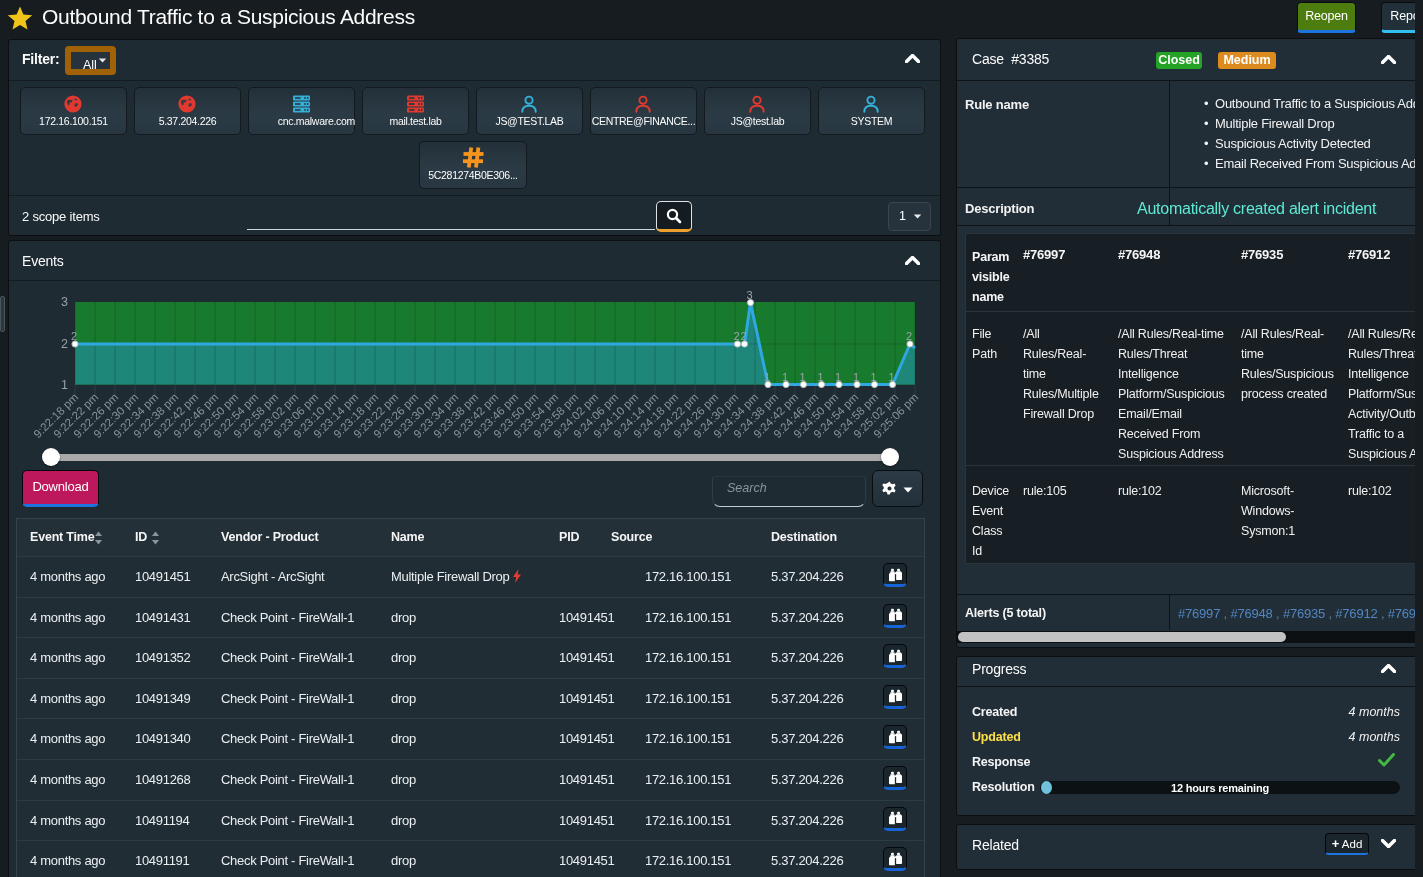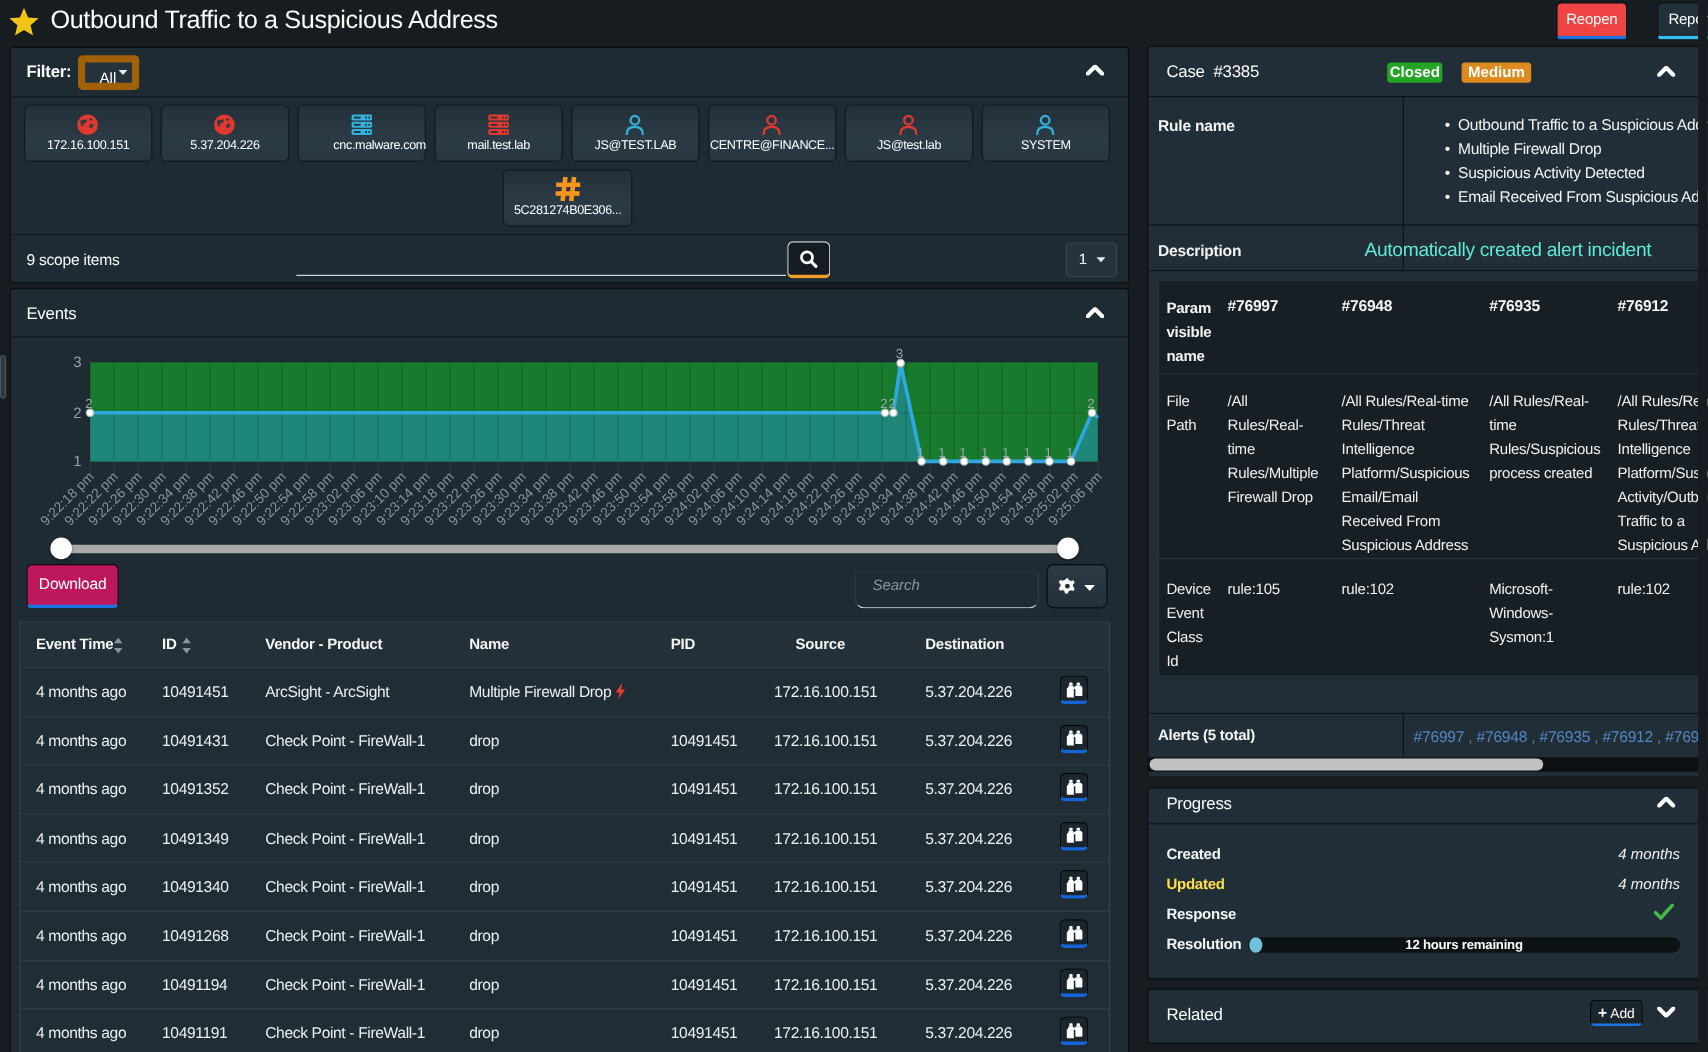--- a/index.html
+++ b/index.html
@@ -9,21 +9,21 @@
 .card { position:absolute; background:linear-gradient(180deg,#233039 0%,#2b3b45 60%,#273640 100%);
   border:1px solid #121a1f; border-radius:5px; text-align:center; }
 .b { font-weight:bold; }
 .rlabel { position:absolute; left:16px; font-weight:bold; font-size:13px; letter-spacing:-0.2px; color:#f2f2f2; }
 </style></head>
 <body>
 <svg class="abs" style="left:7px;top:6px" width="26" height="25" viewBox="0 0 26 25">
     <path d="M13 0.5 L16.4 8.6 L25.2 9.3 L18.5 15 L20.5 23.6 L13 19 L5.5 23.6 L7.5 15 L0.8 9.3 L9.6 8.6 Z" fill="#f0c419"></path>
   </svg>
 <div class="abs" style="left:42px;top:5px;font-size:21px;font-weight:500;color:#fdfdfd;letter-spacing:-0.3px">Outbound Traffic to a Suspicious Address</div>
-<div class="abs" style="left:1297px;top:2px;width:59px;height:31px;background:#ef4444;border:1px solid #0a0d10;border-radius:4px;border-bottom:3px solid #1b74e0;color:#fff;font-size:12.5px;letter-spacing:-0.2px;text-align:center;line-height:26px">Reopen</div>
+<div class="abs" style="left:1297px;top:2px;width:59px;height:31px;background:#4d7c0f;border:1px solid #0a0d10;border-radius:4px;border-bottom:3px solid #1b74e0;color:#fff;font-size:12.5px;letter-spacing:-0.2px;text-align:center;line-height:26px">Reopen</div>
 <div class="abs" style="left:1381px;top:2px;width:55px;height:31px;background:#22303a;border:1px solid #0a0d10;border-radius:4px;border-bottom:3px solid #30c1f1;color:#fff;font-size:12.5px;letter-spacing:-0.2px;text-align:center;line-height:26px">Report</div>
 <div class="panel" style="left:8px;top:39px;width:933px;height:197px"></div>
 <div class="abs b" style="left:22px;top:51px;font-size:14px;letter-spacing:-0.2px;color:#fbfbfb">Filter:</div>
 <div class="abs" style="left:65px;top:46px;width:51px;height:29px;background:#26333c;border:6px solid #a16207;border-radius:4px;color:#fff;font-size:12.5px;text-align:left;padding-left:12px;line-height:27px">All</div>
 <svg class="abs" style="left:98px;top:58px" width="9" height="5" viewBox="0 0 10 6">
     <path d="M0.5 0.5 L9.5 0.5 L5 5.5 Z" fill="#e8e8e8"></path>
   </svg>
 <svg class="abs" style="left:905px;top:54px" width="15" height="9" viewBox="0 0 15 9">
     <polyline points="1.5,7.5 7.5,1.5 13.5,7.5" fill="none" stroke="#fff" stroke-width="3.5" stroke-linecap="round" stroke-linejoin="round"></polyline>
   </svg>
@@ -104,21 +104,21 @@
 <svg class="abs" style="left:462px;top:146px" width="23" height="23" viewBox="0 0 23 23">
     <g stroke="#f6951d" stroke-width="3.8" fill="none">
       <line x1="9.2" y1="1.5" x2="6.8" y2="21.5"></line>
       <line x1="16.4" y1="1.5" x2="14" y2="21.5"></line>
       <line x1="1.5" y1="8" x2="21.5" y2="8"></line>
       <line x1="1" y1="15.2" x2="21" y2="15.2"></line>
     </g>
   </svg>
 <div class="abs" style="left:419px;top:169px;width:108px;text-align:center;font-size:10.5px;letter-spacing:-0.3px;color:#fdfdfd">5C281274B0E306...</div>
 <div class="abs" style="left:9px;top:195px;width:931px;height:1px;background:#131b21"></div>
-<div class="abs" style="left:22px;top:209px;font-size:13px;letter-spacing:-0.2px;color:#fafafa">9 scope items</div>
+<div class="abs" style="left:22px;top:209px;font-size:13px;letter-spacing:-0.2px;color:#fafafa">2 scope items</div>
 <div class="abs" style="left:247px;top:229px;width:408px;height:1px;background:#cfd6da"></div>
 <div class="abs" style="left:656px;top:201px;width:36px;height:31px;background:#141c22;border:1px solid #dfe3e6;border-radius:5px;border-bottom:3px solid #efa02c">
     <svg class="abs" style="left:9px;top:6px" width="16" height="16" viewBox="0 0 16 16">
       <circle cx="6.5" cy="6.5" r="4.6" fill="none" stroke="#fff" stroke-width="2.2"></circle>
       <line x1="10" y1="10" x2="14" y2="14" stroke="#fff" stroke-width="2.6" stroke-linecap="round"></line>
     </svg>
   </div>
 <div class="abs" style="left:888px;top:202px;width:43px;height:29px;background:#26333c;border:1px solid #39464e;border-radius:4px;color:#fff;font-size:12.5px;padding-left:10px;line-height:27px">1</div>
 <svg class="abs" style="left:913px;top:214px" width="9" height="5" viewBox="0 0 10 6">
     <path d="M0.5 0.5 L9.5 0.5 L5 5.5 Z" fill="#e8e8e8"></path>
@@ -308,21 +308,21 @@
 <svg class="abs" style="left:903px;top:487px" width="10" height="6" viewBox="0 0 10 6">
     <path d="M0.5 0.5 L9.5 0.5 L5 5.5 Z" fill="#fff"></path>
   </svg>
 <div class="abs" style="left:16px;top:518px;width:909px;height:363px;border:1px solid #36434b;border-bottom:none;background:#202d35"></div>
 <div class="abs" style="left:17px;top:519px;width:907px;height:37px;background:#243038"></div>
 <div class="abs b" style="left:30px;top:530px;font-size:12.5px;letter-spacing:-0.2px;color:#f5f5f5">Event Time</div>
 <div class="abs b" style="left:135px;top:530px;font-size:12.5px;letter-spacing:-0.2px;color:#f5f5f5">ID</div>
 <div class="abs b" style="left:221px;top:530px;font-size:12.5px;letter-spacing:-0.2px;color:#f5f5f5">Vendor - Product</div>
 <div class="abs b" style="left:391px;top:530px;font-size:12.5px;letter-spacing:-0.2px;color:#f5f5f5">Name</div>
 <div class="abs b" style="left:559px;top:530px;font-size:12.5px;letter-spacing:-0.2px;color:#f5f5f5">PID</div>
-<div class="abs b" style="left:663px;top:530px;font-size:12.5px;letter-spacing:-0.2px;color:#f5f5f5">Source</div>
+<div class="abs b" style="left:611px;top:530px;font-size:12.5px;letter-spacing:-0.2px;color:#f5f5f5">Source</div>
 <div class="abs b" style="left:771px;top:530px;font-size:12.5px;letter-spacing:-0.2px;color:#f5f5f5">Destination</div>
 <svg class="abs" style="left:94px;top:531px" width="9" height="14" viewBox="0 0 9 14">
     <path d="M4.5 0.5 L8 5 L1 5 Z" fill="#8a949b"></path>
     <path d="M4.5 13.5 L8 9 L1 9 Z" fill="#8a949b"></path>
   </svg>
 <svg class="abs" style="left:151px;top:531px" width="9" height="14" viewBox="0 0 9 14">
     <path d="M4.5 0.5 L8 5 L1 5 Z" fill="#8a949b"></path>
     <path d="M4.5 13.5 L8 9 L1 9 Z" fill="#8a949b"></path>
   </svg>
 <div class="abs" style="left:17px;top:556px;width:907px;height:1px;background:#2e3b43"></div>

